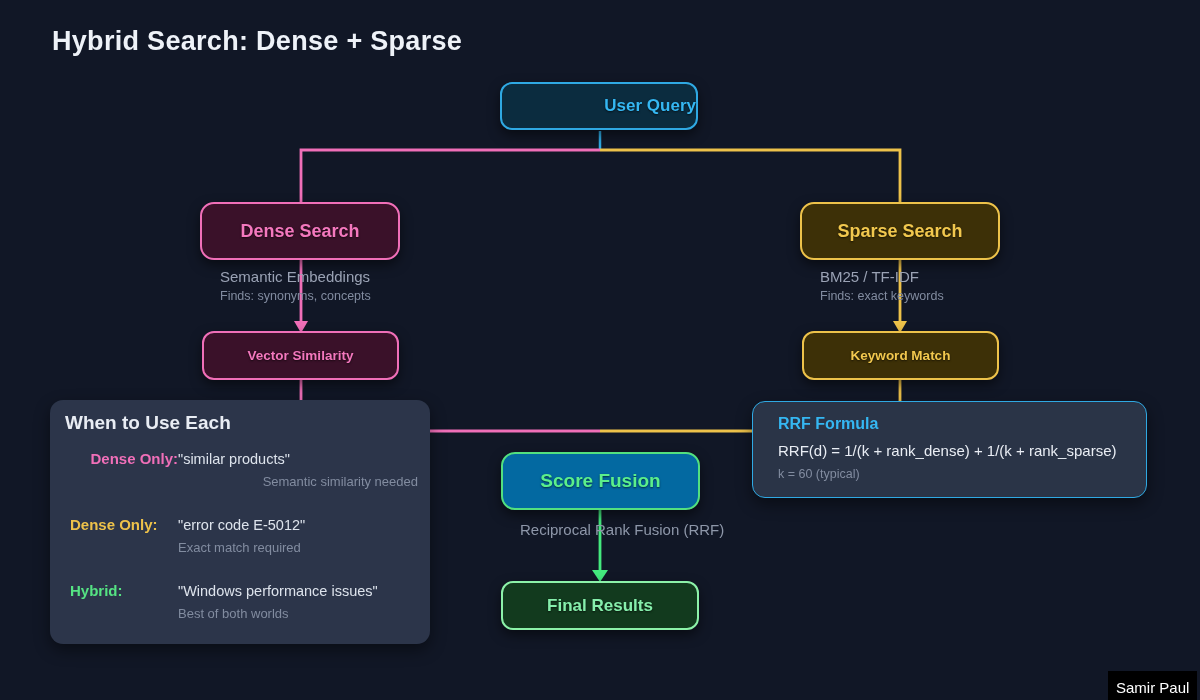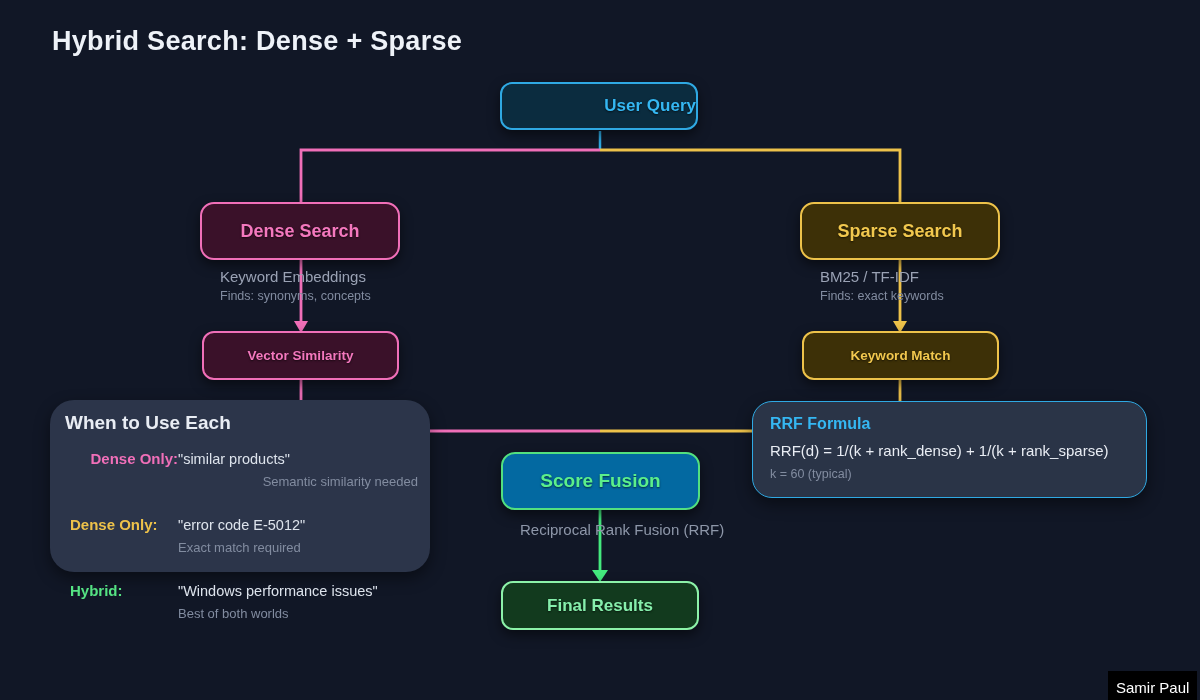--- a/index.html
+++ b/index.html
@@ -23,40 +23,40 @@
   .node.pink  {border-color:#f06fb8;background:#3a1129;color:#f478be;}
   .node.yellow{border-color:#edc24a;background:#3d3007;color:#f2c84e;}
   .node.green {border-color:#53e07f;background:#0369a1;color:#5bef8b;}
   .node.greenlight{border-color:#8cf2a9;background:#123a1e;color:#86efac;}
   .desc{position:absolute;z-index:2;line-height:1;}
   .desc .l1{font-size:15px;color:#9aa2b4;margin:0 0 6px 0;}
   .desc .l2{font-size:12.5px;color:#828ca0;margin:0;}
   .caption{position:absolute;z-index:2;font-size:15px;color:#8e97a9;}
   
   #when-panel{
-    left:50px;top:400px;width:380px;height:172px;z-index:3;
-    background:#2c354a;border-radius:24px;box-shadow:0 6px 16px rgba(0,0,0,.45);
+    left:50px;top:400px;width:380px;height:244px;z-index:3;
+    background:#2c354a;border-radius:13px;box-shadow:0 6px 16px rgba(0,0,0,.45);
     box-sizing:border-box;
   }
   #when-panel h2{
     position:absolute;left:15px;top:12px;margin:0;font-size:19px;color:#e9edf4;font-weight:bold;
   }
   .when-row{position:absolute;left:20px;right:12px;}
   .when-row .toprow{display:flex;align-items:baseline;}
   .when-row .lbl{font-size:15px;font-weight:bold;width:108px;flex:0 0 108px;}
   .when-row.r-dense  .lbl{color:#f06fb8;}
   .when-row.r-sparse .lbl{color:#eec24a;}
   .when-row.r-hybrid .lbl{color:#55e383;}
   .when-row .ex{font-size:14.5px;color:#dde3ec;}
   .when-row .note{font-size:13px;color:#828ca0;margin:7px 0 0 108px;}
   
   #rrf-panel{
     left:752px;top:401px;width:395px;height:97px;z-index:3;
-    background:#2a3447;border:1.5px solid #2fa9e3;border-radius:20px;
-    box-sizing:border-box;padding:13px 17px;box-shadow:0 6px 16px rgba(0,0,0,.45);
+    background:#2a3447;border:1.5px solid #2fa9e3;border-radius:13px;
+    box-sizing:border-box;padding:13px 25px;box-shadow:0 6px 16px rgba(0,0,0,.45);
   }
   #rrf-panel .rrf-title{font-size:16px;font-weight:bold;color:#35b7f2;margin:0;}
   #rrf-panel .rrf-formula{font-size:15px;color:#e9edf4;margin:9px 0 0 0;}
   #rrf-panel .rrf-note{font-size:12.5px;color:#828ca0;margin:8px 0 0 0;}
   #author{
     left:1108px;top:671px;z-index:4;background:#000;color:#fff;
     font-size:15px;padding:8px 8px;
   }
 </style>
 </head>
@@ -89,21 +89,21 @@
   </svg>
 
   <div class="node cyan" style="left:500px;top:82px;width:198px;height:48px;font-size:17px;">
     <span>User Query</span>
   </div>
 
   <div class="node pink" style="left:200px;top:202px;width:200px;height:58px;font-size:18px;border-radius:14px;">
     <span>Dense Search</span>
   </div>
   <div class="desc" style="left:220px;top:269px;">
-    <p class="l1">Keyword Embeddings</p>
+    <p class="l1">Semantic Embeddings</p>
     <p class="l2">Finds: synonyms, concepts</p>
   </div>
 
   <div class="node yellow" style="left:800px;top:202px;width:200px;height:58px;font-size:18px;border-radius:14px;">
     <span>Sparse Search</span>
   </div>
   <div class="desc" style="left:820px;top:269px;">
     <p class="l1">BM25 / TF-IDF</p>
     <p class="l2">Finds: exact keywords</p>
   </div>

